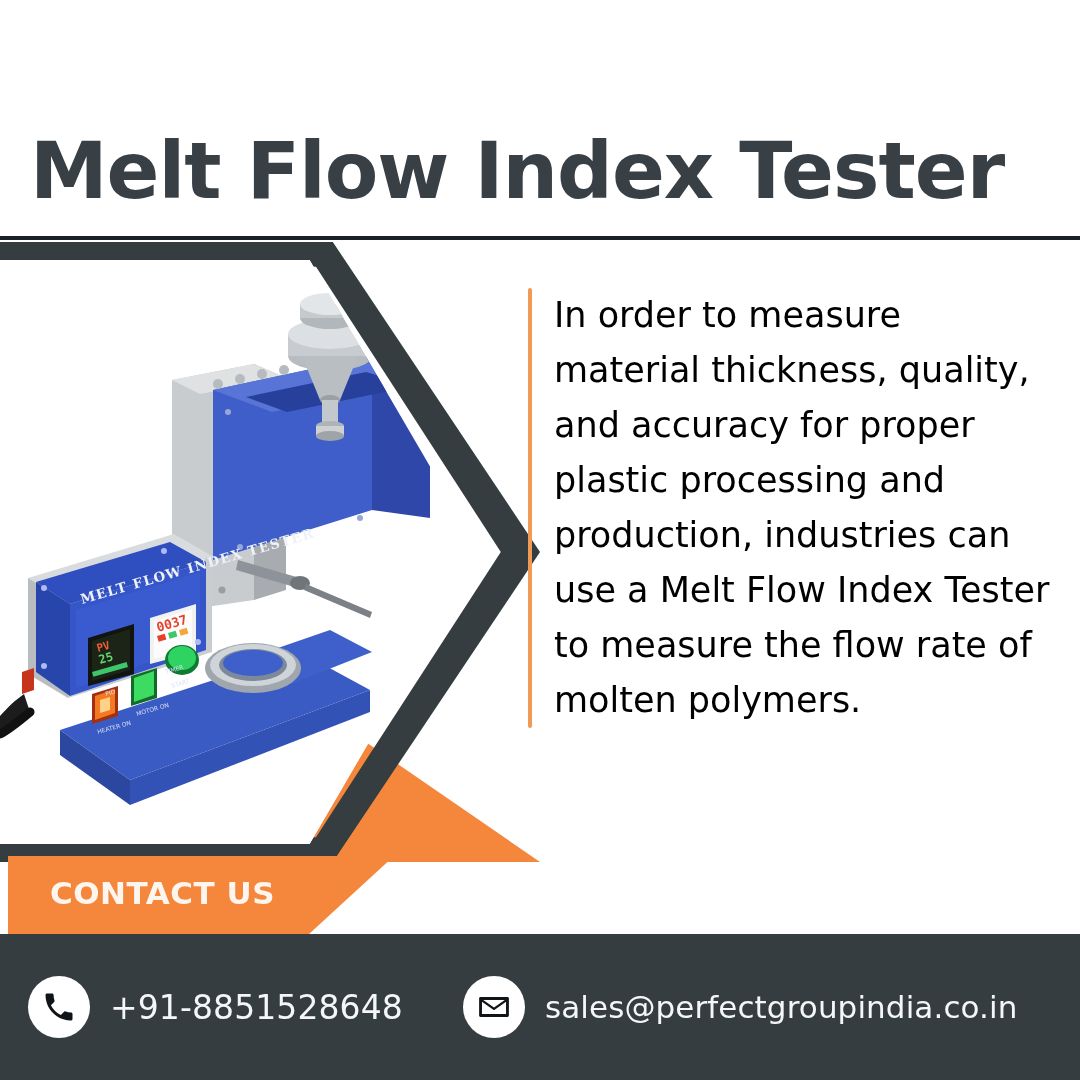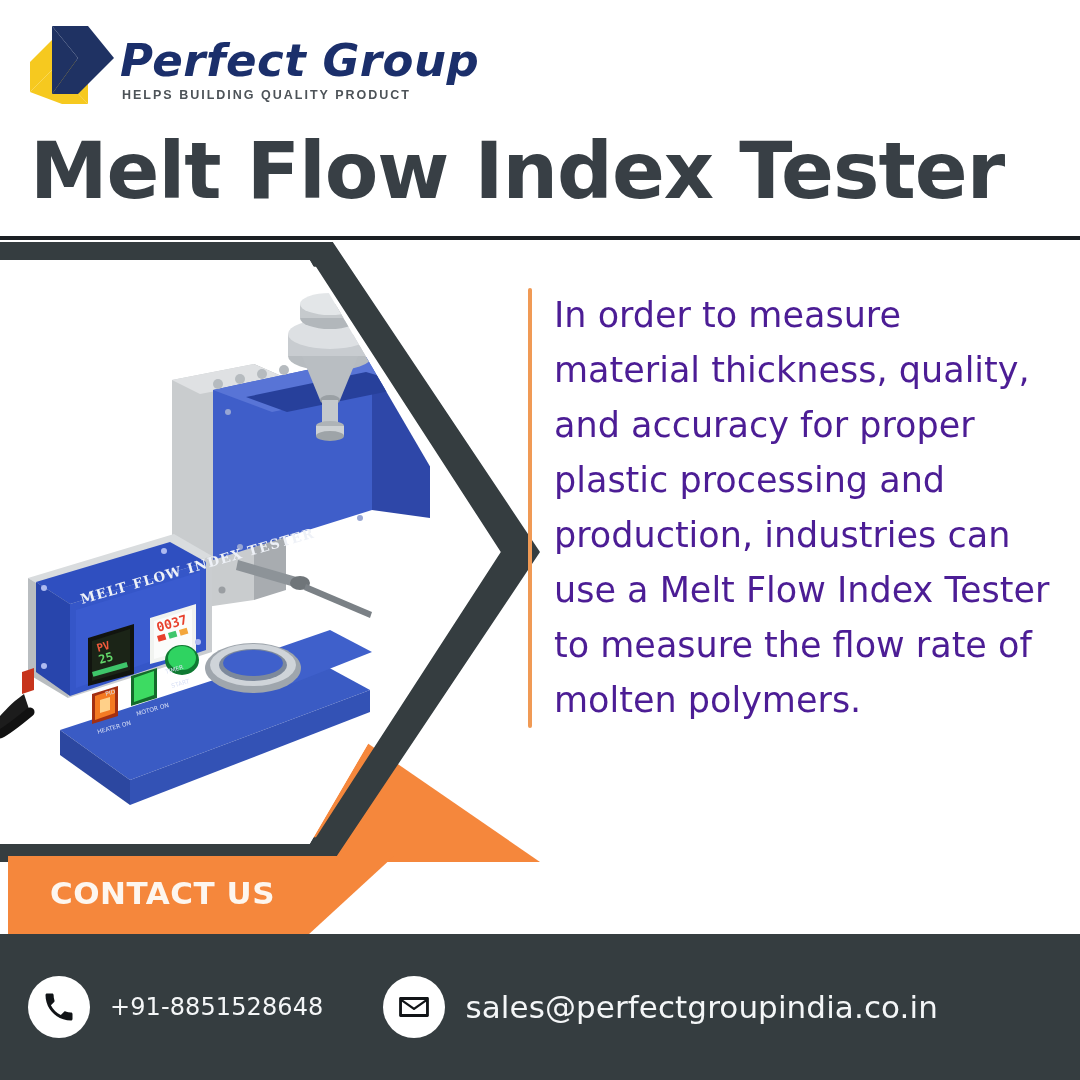--- a/index.html
+++ b/index.html
@@ -59,21 +59,21 @@
   }
 
   
   .machine { position:absolute; inset:0; }
 
   
   .copy-wrap { position:absolute; left:528px; top:288px; width:528px; display:flex; gap:22px; }
   .copy-bar { width:4px; background:#f09a55; border-radius:2px; flex:0 0 auto; align-self:stretch; }
   .copy-text {
     font-family:"DejaVu Sans", sans-serif;
-    font-size:35px; line-height:1.57; color:#4c1d95; font-weight:400;
+    font-size:35px; line-height:1.57; color:#000000; font-weight:400;
   }
 
   
   .contact-banner {
     position:absolute; left:8px; top:856px; width:386px; height:78px;
     background:#f5873c;
     clip-path:polygon(0% 0%, 100% 0%, 78% 100%, 0% 100%);
   }
   .contact-banner span {
     position:absolute; left:42px; top:19px;
@@ -89,45 +89,29 @@
   .contact-item { display:flex; align-items:center; gap:20px; }
   .contact-item.phone { margin-left:28px; }
   .contact-item.email { margin-left:60px; }
   .badge {
     width:62px; height:62px; border-radius:50%;
     background:#ffffff; display:flex; align-items:center; justify-content:center;
     flex:0 0 auto;
   }
   .contact-val {
     font-family:"DejaVu Sans", sans-serif;
-    font-size:24px; color:#f4f6f7; white-space:nowrap; letter-spacing:0.1px;
+    font-size:33px; color:#f4f6f7; white-space:nowrap; letter-spacing:0.1px;
   }
   .contact-val.email-val { font-size:31px; }
 </style>
 </head>
 <body>
 
 <div id="poster">
 
-  <div class="logo-row">
-    <span class="logo-mark">
-      <svg viewBox="0 0 86 82" width="86" height="82">
-        <polygon points="2,38 26,14 26,44 2,68" fill="#f6c91f"></polygon>
-        <polygon points="26,44 26,14 60,50 60,80" fill="#f6c91f"></polygon>
-        <polygon points="2,68 26,44 60,80 34,80" fill="#f6c91f"></polygon>
-        <polygon points="24,2 60,2 86,34 50,34" fill="#1f3263"></polygon>
-        <polygon points="50,34 86,34 50,70 24,70" fill="#1f3263"></polygon>
-        <polygon points="24,2 50,34 24,70 24,2" fill="#1f3263"></polygon>
-      </svg>
-    </span>
-    <span class="logo-text-wrap">
-      <span class="logo-word">Perfect Group</span>
-      <span class="logo-tag">HELPS BUILDING QUALITY PRODUCT</span>
-    </span>
-  </div>
 
   <div class="title">Melt Flow Index Tester</div>
   <div class="title-rule"></div>
 
   <div class="hex-stage">
     <div class="hex-orange"></div>
     <div class="hex-dark"></div>
 
     <div class="hex-photo">
       <svg class="machine" viewBox="0 0 516 584" width="516" height="584">

